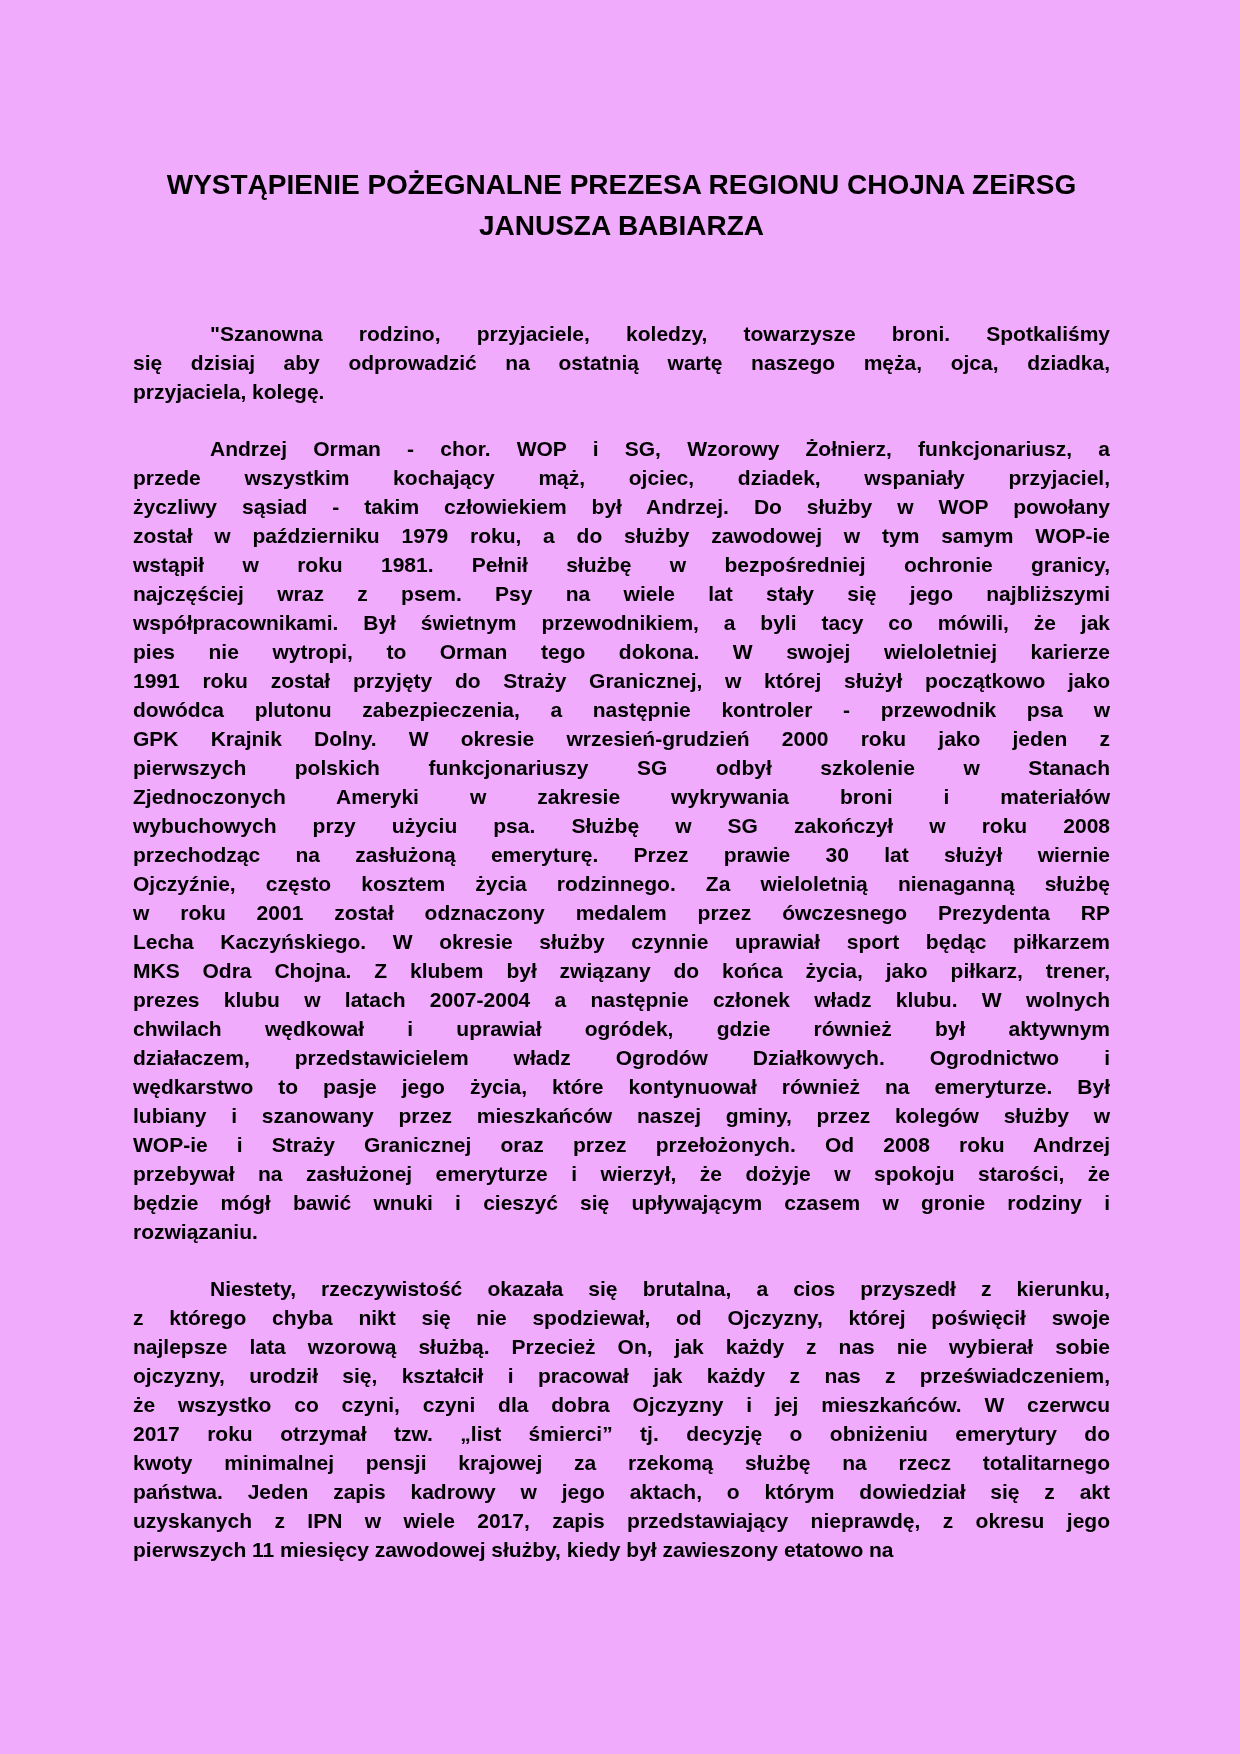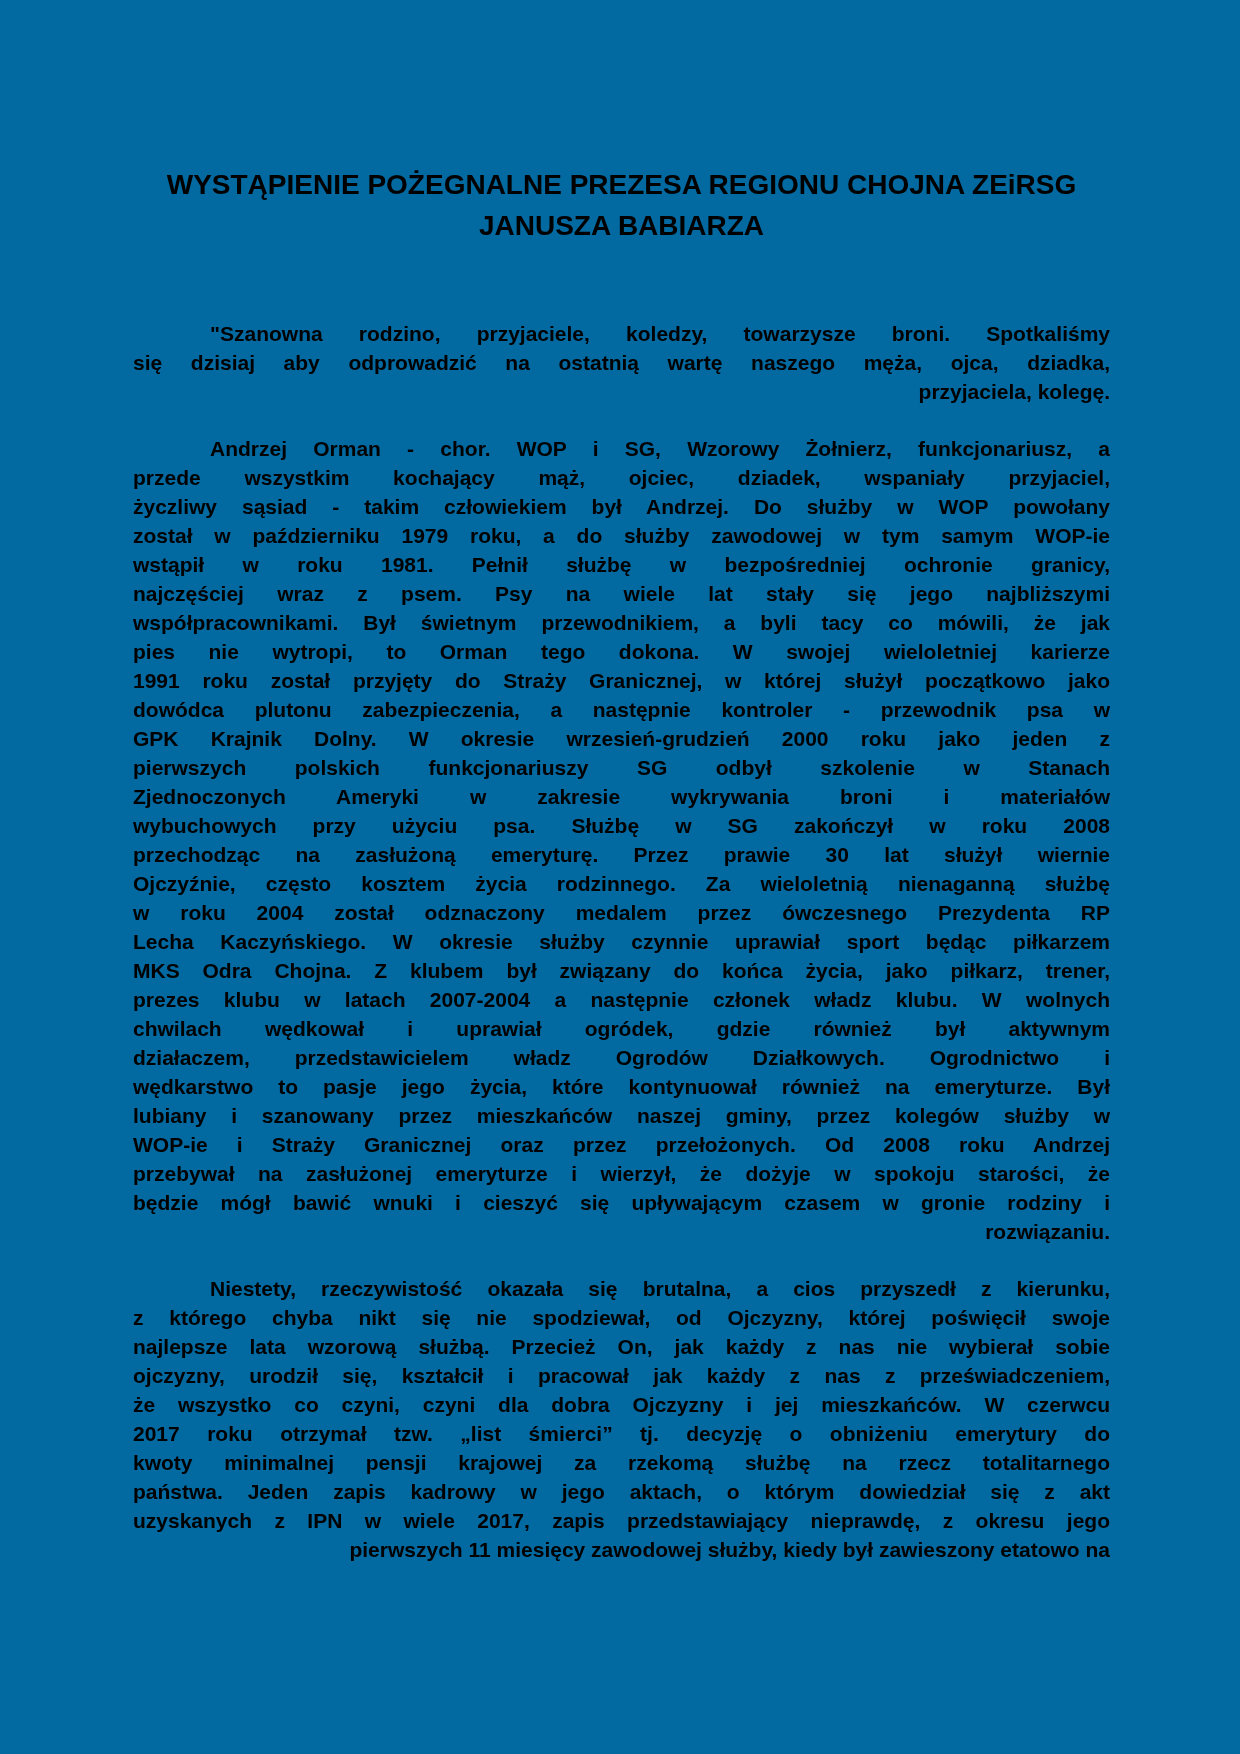--- a/index.html
+++ b/index.html
@@ -4,21 +4,21 @@
 <style>
   html, body {
     margin: 0;
     padding: 0;
     background: #ffffff;
   }
   .page {
     position: relative;
     width: 1240px;
     height: 1754px;
-    background: #0369a1;
+    background: #f0abfc;
     font-family: "Liberation Sans", sans-serif;
     font-weight: 700;
     color: #000000;
     overflow: hidden;
   }
   .content {
     position: absolute;
     left: 133px;
     top: 170px;
     width: 977px;
@@ -42,21 +42,21 @@
   .line {
     font-size: 21px;
     line-height: 29px;
     white-space: normal;
   }
   .line.just {
     text-align: justify;
     text-align-last: justify;
   }
   .line.last {
-    text-align: right;
+    text-align: left;
   }
   .line.first {
     text-indent: 77px;
   }
 </style>
 </head>
 <body>
 
 <div class="page">
   <div class="content">
@@ -78,21 +78,21 @@
           <div class="line just">współpracownikami. Był świetnym przewodnikiem, a byli tacy co mówili, że jak</div>
           <div class="line just">pies nie wytropi, to Orman tego dokona. W swojej wieloletniej karierze</div>
           <div class="line just">1991 roku został przyjęty do Straży Granicznej, w której służył początkowo jako</div>
           <div class="line just">dowódca plutonu zabezpieczenia, a następnie kontroler - przewodnik psa w</div>
           <div class="line just">GPK Krajnik Dolny. W okresie wrzesień-grudzień 2000 roku jako jeden z</div>
           <div class="line just">pierwszych polskich funkcjonariuszy SG odbył szkolenie w Stanach</div>
           <div class="line just">Zjednoczonych Ameryki w zakresie wykrywania broni i materiałów</div>
           <div class="line just">wybuchowych przy użyciu psa. Służbę w SG zakończył w roku 2008</div>
           <div class="line just">przechodząc na zasłużoną emeryturę. Przez prawie 30 lat służył wiernie</div>
           <div class="line just">Ojczyźnie, często kosztem życia rodzinnego. Za wieloletnią nienaganną służbę</div>
-          <div class="line just">w roku 2004 został odznaczony medalem przez ówczesnego Prezydenta RP</div>
+          <div class="line just">w roku 2001 został odznaczony medalem przez ówczesnego Prezydenta RP</div>
           <div class="line just">Lecha Kaczyńskiego. W okresie służby czynnie uprawiał sport będąc piłkarzem</div>
           <div class="line just">MKS Odra Chojna. Z klubem był związany do końca życia, jako piłkarz, trener,</div>
           <div class="line just">prezes klubu w latach 2007-2004 a następnie członek władz klubu. W wolnych</div>
           <div class="line just">chwilach wędkował i uprawiał ogródek, gdzie również był aktywnym</div>
           <div class="line just">działaczem, przedstawicielem władz Ogrodów Działkowych. Ogrodnictwo i</div>
           <div class="line just">wędkarstwo to pasje jego życia, które kontynuował również na emeryturze. Był</div>
           <div class="line just">lubiany i szanowany przez mieszkańców naszej gminy, przez kolegów służby w</div>
           <div class="line just">WOP-ie i Straży Granicznej oraz przez przełożonych. Od 2008 roku Andrzej</div>
           <div class="line just">przebywał na zasłużonej emeryturze i wierzył, że dożyje w spokoju starości, że</div>
           <div class="line just">będzie mógł bawić wnuki i cieszyć się upływającym czasem w gronie rodziny i</div>

